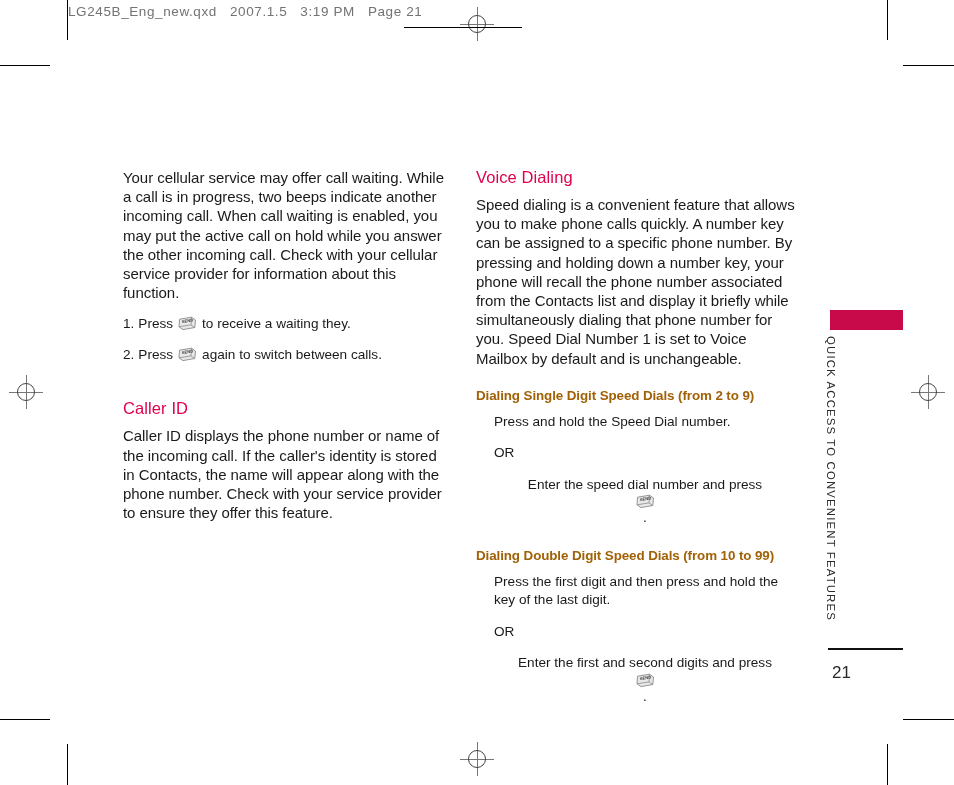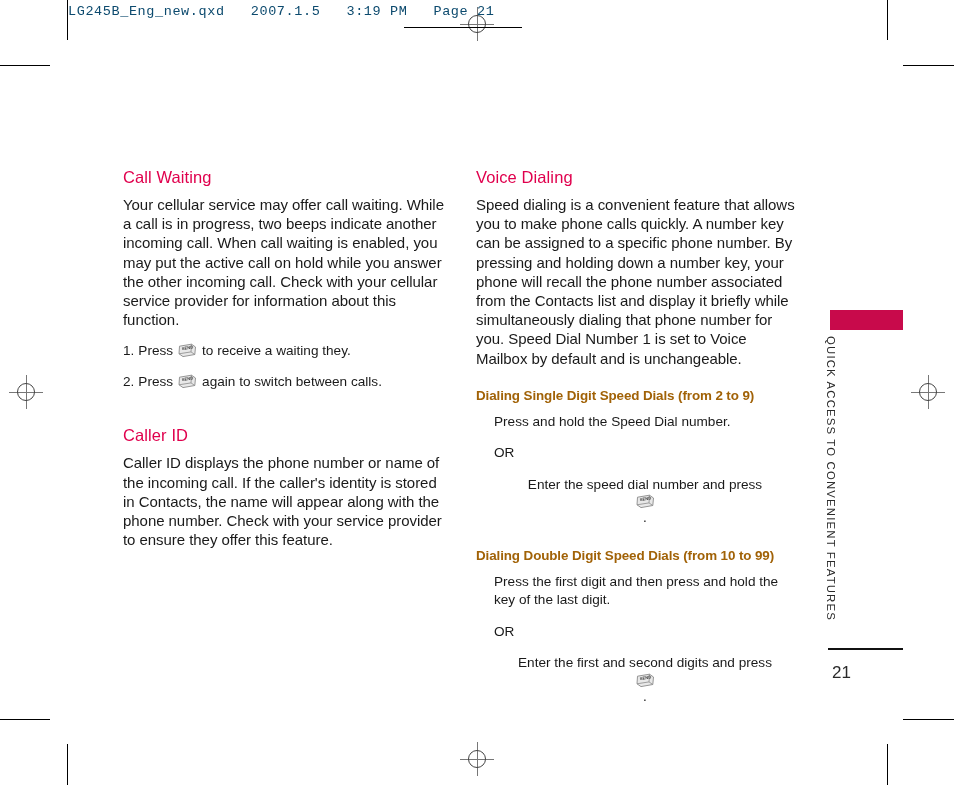--- a/index.html
+++ b/index.html
@@ -53,24 +53,24 @@
     height: 1px;
     width: 34px;
     background: #777;
   }
 
   
   .file-header {
     position: absolute;
     left: 68px;
     top: 4px;
-    font-family: Liberation Mono, monospace;
+    font-family: Liberation Sans, sans-serif;
     font-size: 13.5px;
     letter-spacing: 0.6px;
-    color: #0c4a6e;
+    color: #737373;
     white-space: pre;
   }
   .header-vrule {
     position: absolute;
     left: 67px;
     top: 0px;
     width: 1px;
     height: 40px;
     background: #000;
   }
@@ -227,21 +227,20 @@
     <div class="hl"></div>
     <div class="circle"></div>
 </div>
 
 <div class="header-vrule"></div>
 <div class="header-urule"></div>
 <div class="file-header">LG245B_Eng_new.qxd   2007.1.5   3:19 PM   Page 21</div>
 
 <div class="col col-left">
 
-  <h2 class="section-title">Call Waiting</h2>
   <p class="body">Your cellular service may offer call waiting. While a call is in progress, two beeps indicate another incoming call. When call waiting is enabled, you may put the active call on hold while you answer the other incoming call. Check with your cellular service provider for information about this function.</p>
 
   <ol class="steps">
     <li>
       <span class="num">1.</span>
       <span>Press</span>
       <span class="send-key">
         <svg width="19" height="15" viewBox="0 0 19 15">
           <path d="M1.5 3.2 L13.5 1.2 L17.5 4.0 L16.8 11.5 L5.0 13.6 L1.0 10.8 Z" fill="#e8e8e8" stroke="#8a8a8a" stroke-width="0.9"></path>
           <path d="M1.0 10.8 L13.0 8.9 L16.8 11.5" fill="none" stroke="#8a8a8a" stroke-width="0.8"></path>

